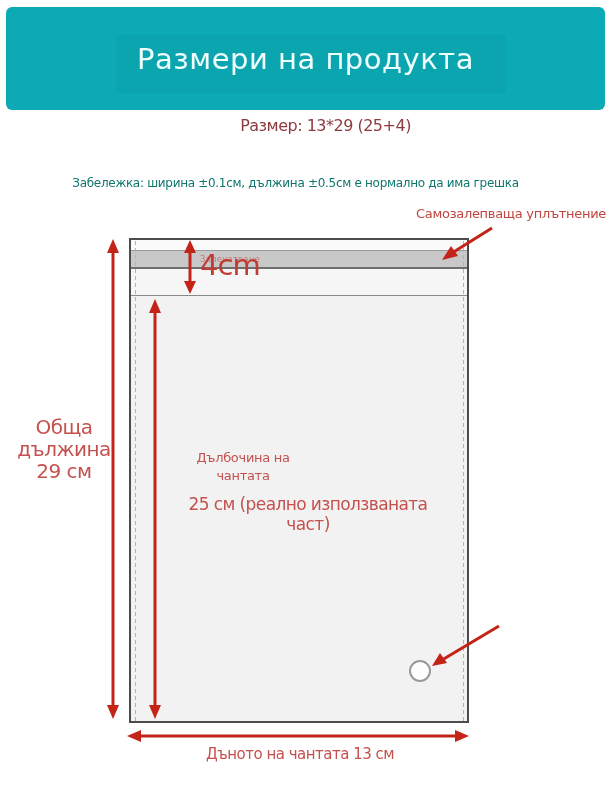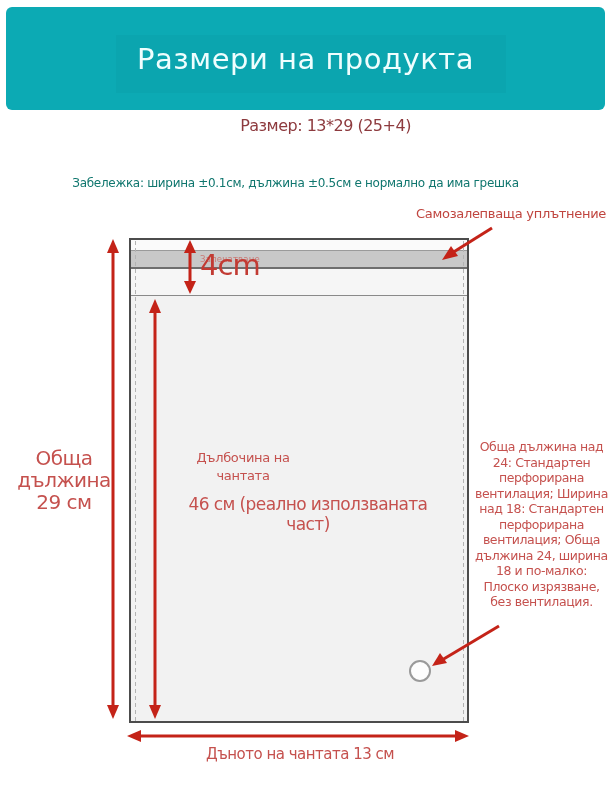--- a/index.html
+++ b/index.html
@@ -26,21 +26,21 @@
        border:2px solid #4c4c4c;background:#f2f2f2;}
   .strip-top{left:0;right:0;top:0;height:10px;background:#fafafa;border-bottom:1px solid #9a9a9a;}
   .strip-seal{left:0;right:0;top:11px;height:16px;background:#c8c8c8;border-bottom:2px solid #6e6e6e;
               display:flex;align-items:center;}
   .strip-seal-label{margin-left:69px;font-size:8.5px;color:#c97a76;letter-spacing:0.2px;}
   .strip-flap{left:0;right:0;top:29px;height:26px;background:#f6f6f6;border-bottom:1px solid #8a8a8a;}
 
   .flap-height-label{left:200px;top:248px;color:#c23b33;font-size:29px;letter-spacing:-1px;}
 
   .total-length-label{left:4px;top:416px;width:120px;text-align:center;color:#c5514e;
-                      font-size:20px;line-height:22px;white-space:pre-line;letter-spacing:-0.5px;margin-top:31px;}
+                      font-size:20px;line-height:22px;white-space:pre-line;letter-spacing:-0.5px;}
   .depth-title{left:183px;top:449px;width:120px;text-align:center;color:#c5514e;
                font-size:13px;line-height:18px;white-space:pre-line;letter-spacing:-0.3px;}
   .depth-value{left:168px;top:494px;width:280px;text-align:center;color:#c5514e;
                font-size:17px;letter-spacing:-0.6px;}
   .vent-note{left:472px;top:439px;width:139px;text-align:center;color:#c5514e;
              font-size:12.5px;line-height:15.5px;letter-spacing:-0.4px;}
   .bottom-width-label{left:128px;top:745px;width:344px;text-align:center;color:#c5514e;
                       font-size:15px;letter-spacing:-0.5px;}
 
   .overlay{left:0;top:0;width:611px;height:800px;pointer-events:none;}
@@ -67,22 +67,21 @@
     </div>
     <div class="abs strip-flap"></div>
   </div>
 
   <div class="abs flap-height-label">4cm</div>
   <div class="abs total-length-label">Обща
 дължина
 29 см</div>
   <div class="abs depth-title">Дълбочина на
 чантата</div>
-  <div class="abs depth-value">46 см (реално използваната част)</div>
-  <div class="abs vent-note">Обща дължина над 24: Стандартен перфорирана вентилация; Ширина над 18: Стандартен перфорирана вентилация; Обща дължина 24, ширина 18 и по-малко: Плоско изрязване, без вентилация.</div>
+  <div class="abs depth-value">25 см (реално използваната част)</div>
   <div class="abs bottom-width-label">Дъното на чантата 13 см</div>
 
   <svg class="abs overlay" width="611" height="800" viewBox="0 0 611 800" xmlns="http://www.w3.org/2000/svg">
     <g stroke="#b3b3b3" stroke-width="1" stroke-dasharray="4 3">
       <line x1="135.5" y1="241" x2="135.5" y2="721"></line>
       <line x1="463.5" y1="241" x2="463.5" y2="721"></line>
     </g>
 
     <circle cx="420" cy="671" r="10" fill="#fdfdfd" stroke="#9a9a9a" stroke-width="2"></circle>
 

